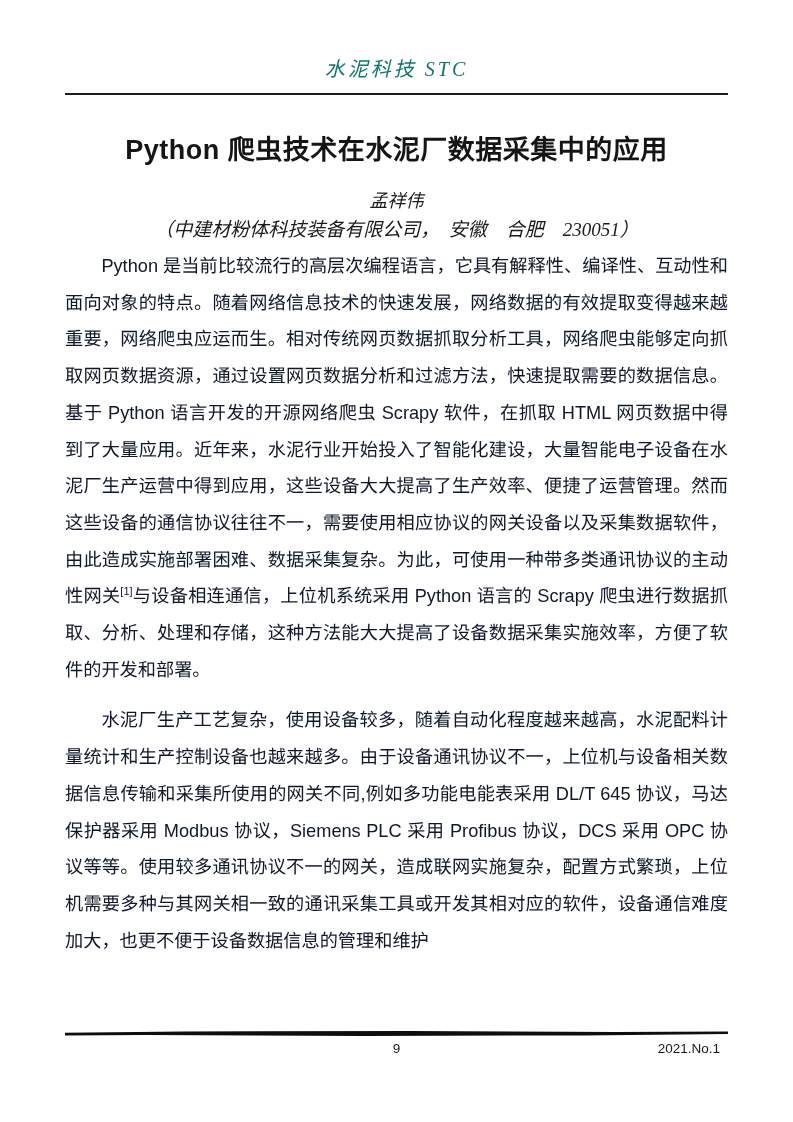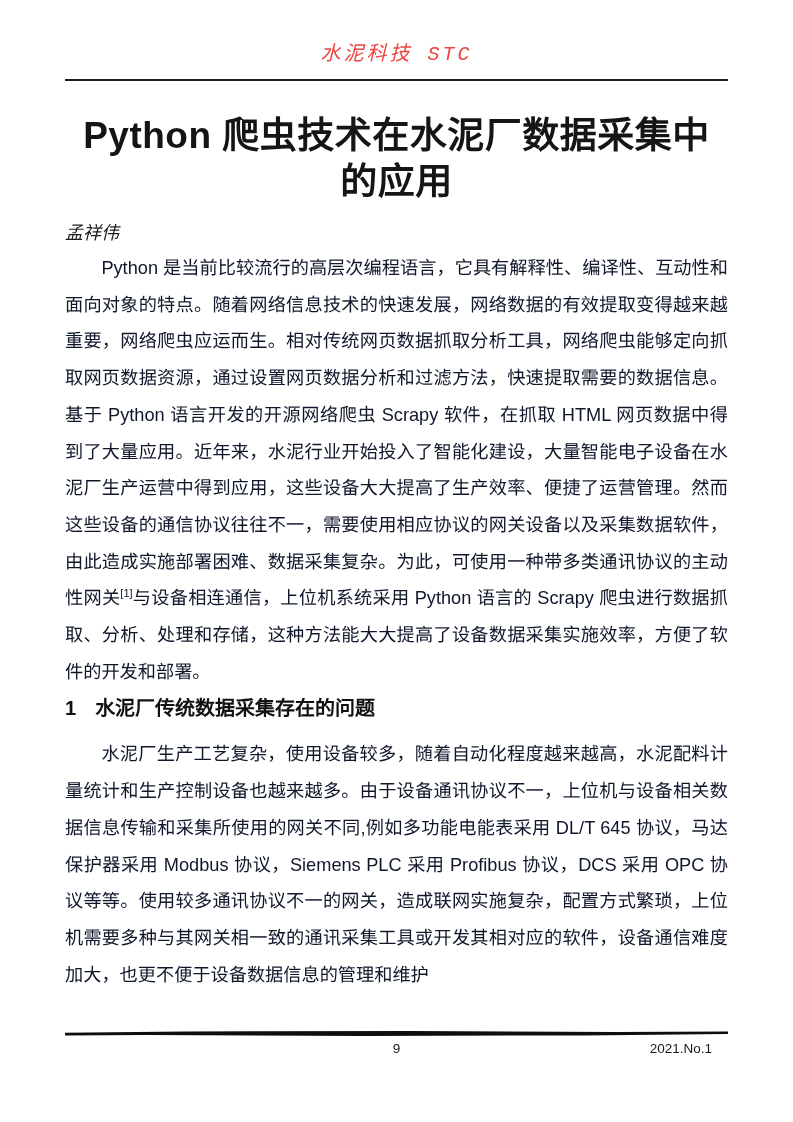--- a/index.html
+++ b/index.html
@@ -9,47 +9,48 @@
     height: 1122px;
     background: #ffffff;
     color: #1a1a1a;
     box-sizing: border-box;
     padding: 0 65px;
     overflow: hidden;
     font-family: "Liberation Sans", serif;
   }
   
   .journal-title {
-    padding-top: 42px;
+    padding-top: 56px;
     text-align: center;
-    font-family: Liberation Mono, monospace;
+    font-family: Liberation Serif, serif;
     font-style: italic;
     font-size: 20px;
     line-height: 26px;
     letter-spacing: 3px;
-    color: #ef4444;
+    color: #0f766e;
   }
   .header-rule {
     margin-top: 11px;
     border-top: 2px solid #1d1d1d;
     height: 0;
   }
   
   .article-title {
     margin: 32px 0 16px 0;
     text-align: center;
     font-family: "Liberation Sans", sans-serif;
     font-weight: 700;
-    font-size: 37px;
+    font-size: 27px;
     line-height: 46px;
     color: #151515;
     letter-spacing: 0.5px;
   }
   .author {
     margin-top: 13px;
+    text-align: center;
     font-family: "Liberation Serif", serif;
     font-style: italic;
     font-size: 18px;
     line-height: 24px;
   }
   .affiliation {
     margin-top: 3px;
     text-align: center;
     font-family: "Liberation Serif", serif;
     font-style: italic;
@@ -100,45 +101,43 @@
     font-size: 13.5px;
     color: #1a1a1a;
   }
   .page-number {
     position: absolute;
     left: 50%;
     transform: translateX(-50%);
   }
   .issue-number {
     position: absolute;
-    right: 16px;
+    right: 8px;
   }
 </style>
 </head>
 <body>
 
 <div class="page">
 
   <header>
     <div class="journal-title">水泥科技 STC</div>
     <div class="header-rule"></div>
   </header>
 
   <main>
     <h1 class="article-title">Python 爬虫技术在水泥厂数据采集中的应用</h1>
 
     <div class="author">孟祥伟</div>
 
+    <div class="affiliation">（中建材粉体科技装备有限公司，　安徽　合肥　230051）</div>
 
 
     <p class="body-para intro-para"><span>Python 是当前比较流行的高层次编程语言，它具有解释性、编译性、互动性和面向对象的特点。随着网络信息技术的快速发展，网络数据的有效提取变得越来越重要，网络爬虫应运而生。相对传统网页数据抓取分析工具，网络爬虫能够定向抓取网页数据资源，通过设置网页数据分析和过滤方法，快速提取需要的数据信息。基于 Python 语言开发的开源网络爬虫 Scrapy 软件，在抓取 HTML 网页数据中得到了大量应用。近年来，水泥行业开始投入了智能化建设，大量智能电子设备在水泥厂生产运营中得到应用，这些设备大大提高了生产效率、便捷了运营管理。然而这些设备的通信协议往往不一，需要使用相应协议的网关设备以及采集数据软件，由此造成实施部署困难、数据采集复杂。为此，可使用一种带多类通讯协议的主动性网关</span><sup class="ref">[1]</sup><span>与设备相连通信，上位机系统采用 Python 语言的 Scrapy 爬虫进行数据抓取、分析、处理和存储，这种方法能大大提高了设备数据采集实施效率，方便了软件的开发和部署。</span></p>
 
-    <h2 class="section-heading second-heading">
-      <span class="sec-num">1</span><span>水泥厂传统数据采集存在的问题</span>
-    </h2>
 
     <p class="body-para section1-para">水泥厂生产工艺复杂，使用设备较多，随着自动化程度越来越高，水泥配料计量统计和生产控制设备也越来越多。由于设备通讯协议不一，上位机与设备相关数据信息传输和采集所使用的网关不同,例如多功能电能表采用 DL/T 645 协议，马达保护器采用 Modbus 协议，Siemens PLC 采用 Profibus 协议，DCS 采用 OPC 协议等等。使用较多通讯协议不一的网关，造成联网实施复杂，配置方式繁琐，上位机需要多种与其网关相一致的通讯采集工具或开发其相对应的软件，设备通信难度加大，也更不便于设备数据信息的管理和维护</p>
   </main>
 
   <footer class="page-footer">
     <div class="footer-rule"></div>
     <div class="footer-row">
       <span class="page-number">9</span>
       <span class="issue-number">2021.No.1</span>
     </div>

